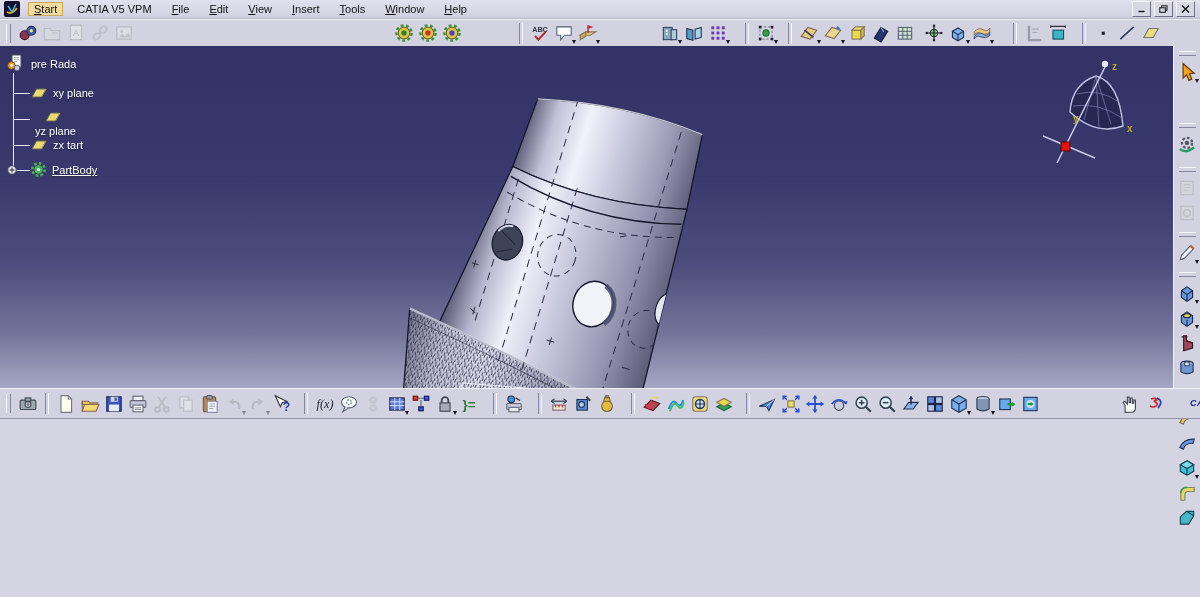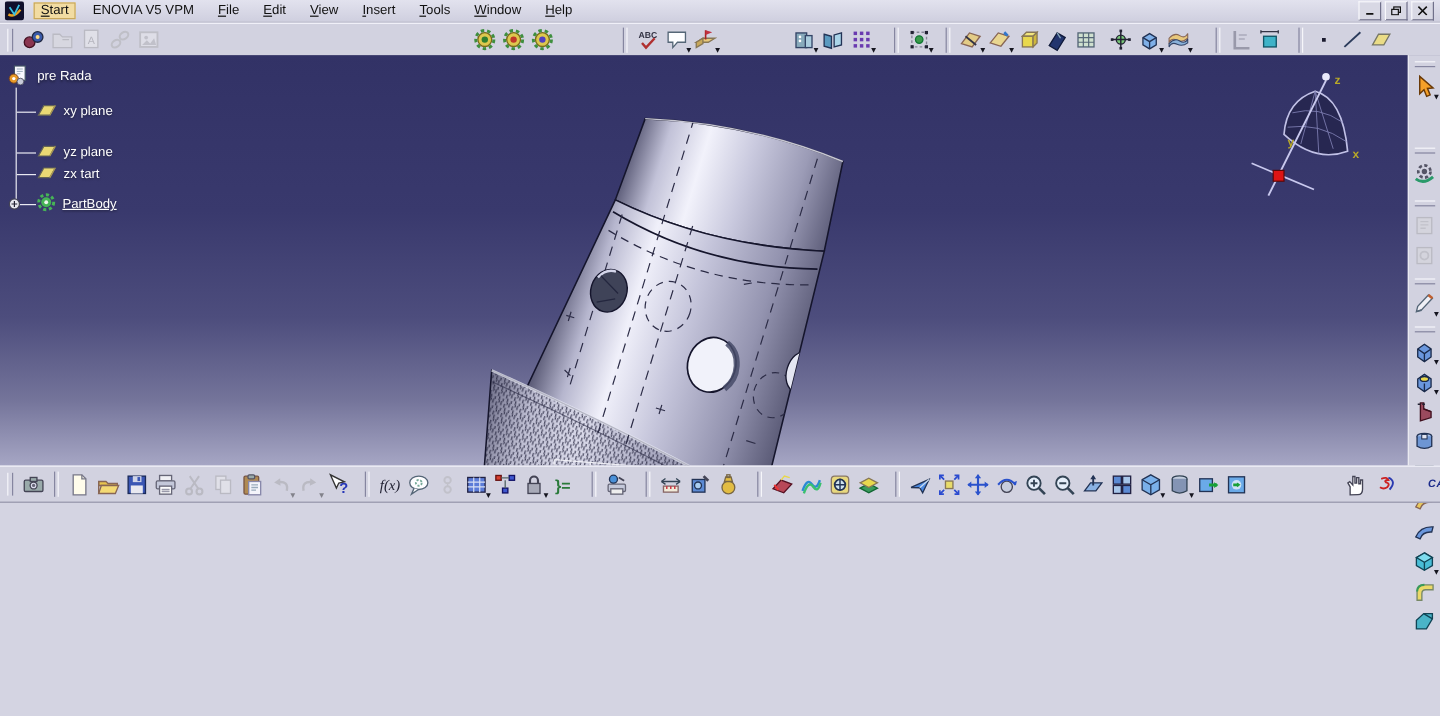--- a/index.html
+++ b/index.html
@@ -77,21 +77,21 @@
   <div class="menubar">
     <span class="app-icon">
       <svg width="16" height="16" viewBox="0 0 16 16">
           <rect width="16" height="16" rx="2" fill="#10102c"></rect>
           <path d="M3 11q5 3 10-4" stroke="#e8a020" stroke-width="2" fill="none"></path>
           <path d="M4 5l4 6 4-8" stroke="#3ac0e0" stroke-width="1.5" fill="none"></path>
         </svg>
     </span>
     <div id="menu-items" style="display:flex;align-items:center">
         <span class="menu-item hl"><u>S</u>tart</span>
-        <span class="menu-item">ENOVIA V5 VPM</span>
+        <span class="menu-item">CATIA V5 VPM</span>
         <span class="menu-item"><u>F</u>ile</span>
         <span class="menu-item"><u>E</u>dit</span>
         <span class="menu-item"><u>V</u>iew</span>
         <span class="menu-item"><u>I</u>nsert</span>
         <span class="menu-item"><u>T</u>ools</span>
         <span class="menu-item"><u>W</u>indow</span>
         <span class="menu-item"><u>H</u>elp</span>
       </div>
     <div class="win-controls">
       <span class="win-btn">
@@ -504,21 +504,21 @@
           </div>
           <div class="t-trunk"></div>
           <div class="t-row" style="top: 30px;">
             <span class="t-tick"></span>
             <span class="ic"><svg viewBox="0 0 18 13" width="18" height="13">
                 <path d="M2 11l4.5-8h9.5l-4.5 8z" fill="#ead974" stroke="#665"></path>
                 <path d="M16 3l-4.5 8" stroke="#aa9955"></path>
               </svg></span>
             <span class="t-label">xy plane</span>
           </div>
-          <div class="t-row" style="top: 64px;">
+          <div class="t-row" style="top: 56px; flex-direction: column;">
             <span class="t-tick"></span>
             <span class="ic"><svg viewBox="0 0 18 13" width="18" height="13">
                 <path d="M2 11l4.5-8h9.5l-4.5 8z" fill="#ead974" stroke="#665"></path>
                 <path d="M16 3l-4.5 8" stroke="#aa9955"></path>
               </svg></span>
             <span class="t-label">yz plane</span>
           </div>
           <div class="t-row" style="top: 82px;">
             <span class="t-tick"></span>
             <span class="ic"><svg viewBox="0 0 18 13" width="18" height="13">

